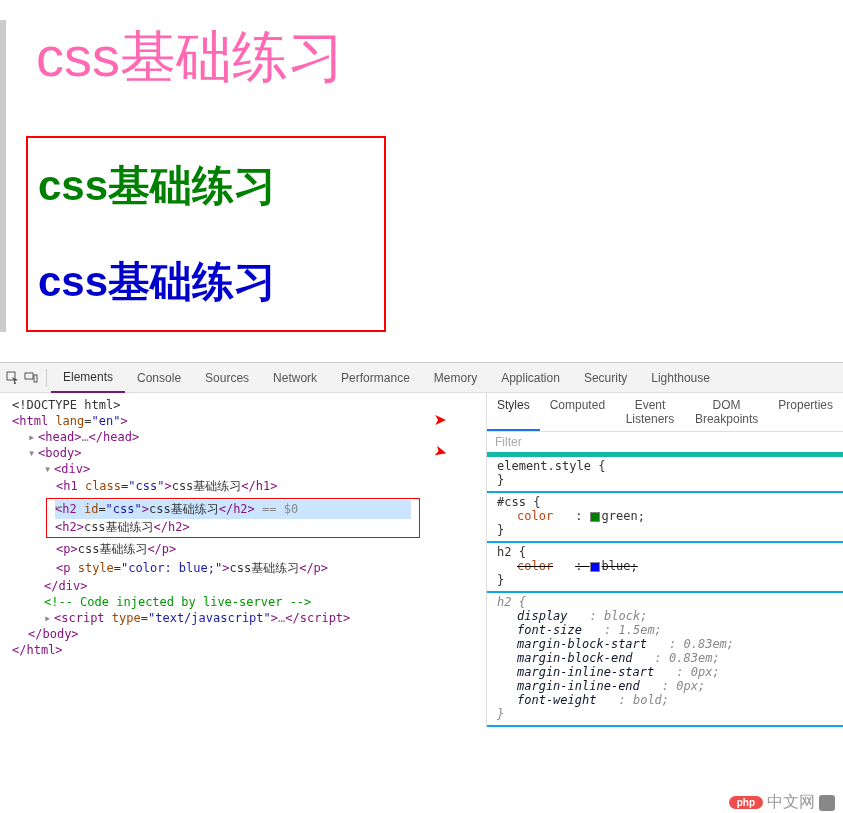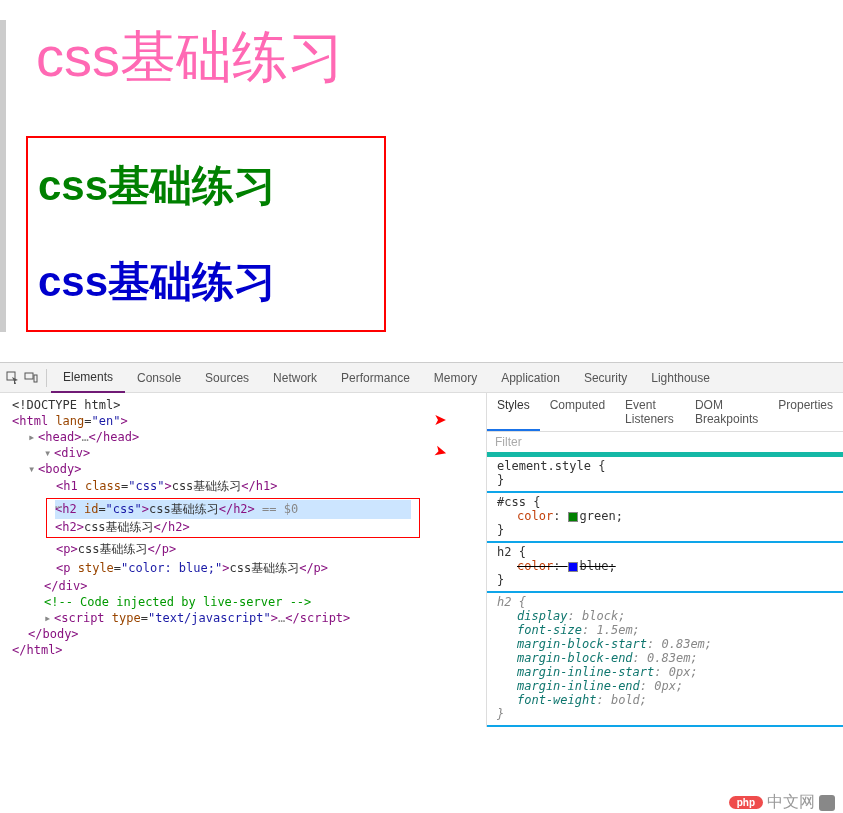--- a/index.html
+++ b/index.html
@@ -35,33 +35,33 @@
     .line-highlight { background: #cce5ff; display: block; padding: 1px 0; }
     .eq-dollar { color: #888; }
     .left-dots { position: absolute; left: 0; color: #999; }
     
     .arrow { color: red; font-size: 22px; line-height: 0; }
     .arrow-col { width: 56px; position: relative; }
     .arrow-1 { position: absolute; top: 28px; left: 4px; }
     .arrow-2 { position: absolute; top: 60px; left: 4px; transform: rotate(15deg); }
     
     .dt-right { flex: 1; border-left: 1px solid #ddd; min-width: 350px; }
-    .styles-tabs { display: flex; border-bottom: 1px solid #ddd; padding: 0; font-family: "Segoe UI", Arial, sans-serif; font-size: 12px; }
+    .styles-tabs { display: flex; border-bottom: 1px solid #ddd; padding: 0; font-family: "Segoe UI", Arial, sans-serif; font-size: 12px; text-align: center; }
     .styles-tab { padding: 5px 10px; color: #555; cursor: pointer; }
     .styles-tab.active { border-bottom: 2px solid #1a73e8; color: #333; }
     .filter-bar { border-bottom: 5px solid #14b8a6; padding: 3px 8px; color: #aaa; font-family: "Segoe UI", Arial, sans-serif; }
     
     .style-block { padding: 2px 10px 4px 10px; border-bottom: 2px solid #0ea5e9; font-family: Consolas, monospace; font-size: 12px; }
     .style-block .selector { color: #333; }
     .style-block .brace { color: #333; }
     .style-block .rule { padding-left: 20px; }
     .prop { color: #c2410c; }
-    .val { color: #333; }
+    .val { color: #333; margin-left: 22px; }
     .italic .prop, .italic .val, .italic .selector, .italic .brace { font-style: italic; color: #888; }
-    .italic .prop { color: #0f766e; font-style: italic; }
+    .italic .prop { color: #0f172a; font-style: italic; }
     .swatch { display: inline-block; width: 10px; height: 10px; border: 1px solid #888; vertical-align: middle; margin-right: 2px; }
     .swatch.green { background: green; }
     .swatch.blue { background: blue; }
     .struck { text-decoration: line-through; }
     
     .watermark { position: fixed; right: 8px; bottom: 0; display: flex; align-items: center; gap: 4px; }
     .php-badge { background: #ef4c4c; color: #fff; border-radius: 10px; padding: 1px 8px; font-size: 10px; font-weight: bold; font-family: Arial; }
     .wm-text { color: #999; font-size: 16px; }
     .wm-elephant { width: 16px; height: 16px; background: #888; border-radius: 3px; }
   </style>
@@ -100,22 +100,22 @@
     <span class="dt-tab">Application</span>
     <span class="dt-tab">Security</span>
     <span class="dt-tab">Lighthouse</span>
   </div>
 
   <div class="dt-main">
     <div class="dt-left">
       <div class="tree-line tree-indent-1"><span class="txt">&lt;!DOCTYPE html&gt;</span></div>
       <div class="tree-line tree-indent-1"><span class="tag">&lt;<span>html</span></span> <span class="attr-name">lang</span><span class="txt">=</span><span class="attr-val">"<span>en</span>"</span><span class="tag">&gt;</span></div>
       <div class="tree-line tree-indent-2"><span class="tri">▸</span><span class="tag">&lt;<span>head</span>&gt;</span><span class="dots">…</span><span class="tag">&lt;/<span>head</span>&gt;</span></div>
+      <div class="tree-line tree-indent-2"><span class="tri">▾</span><span class="tag">&lt;<span>body</span>&gt;</span></div>
       <div class="tree-line tree-indent-3"><span class="tri">▾</span><span class="tag">&lt;<span>div</span>&gt;</span></div>
-      <div class="tree-line tree-indent-2"><span class="tri">▾</span><span class="tag">&lt;<span>body</span>&gt;</span></div>
       <div class="tree-line tree-indent-4"><span class="tag">&lt;<span>h1</span></span> <span class="attr-name">class</span><span class="txt">=</span><span class="attr-val">"<span>css</span>"</span><span class="tag">&gt;</span><span class="txt">css基础练习</span><span class="tag">&lt;/<span>h1</span>&gt;</span></div>
 
       <div class="red-border-group">
         <div style="position:relative;">
           <span class="left-dots">⋯</span>
           <span class="line-highlight"><span class="tag">&lt;<span>h2</span></span> <span class="attr-name">id</span><span class="txt">=</span><span class="attr-val">"<span>css</span>"</span><span class="tag">&gt;</span><span class="txt">css基础练习</span><span class="tag">&lt;/<span>h2</span>&gt;</span><span class="eq-dollar"> == $0</span></span>
         </div>
         <div><span class="tag">&lt;<span>h2</span>&gt;</span><span class="txt">css基础练习</span><span class="tag">&lt;/<span>h2</span>&gt;</span></div>
       </div>
 

